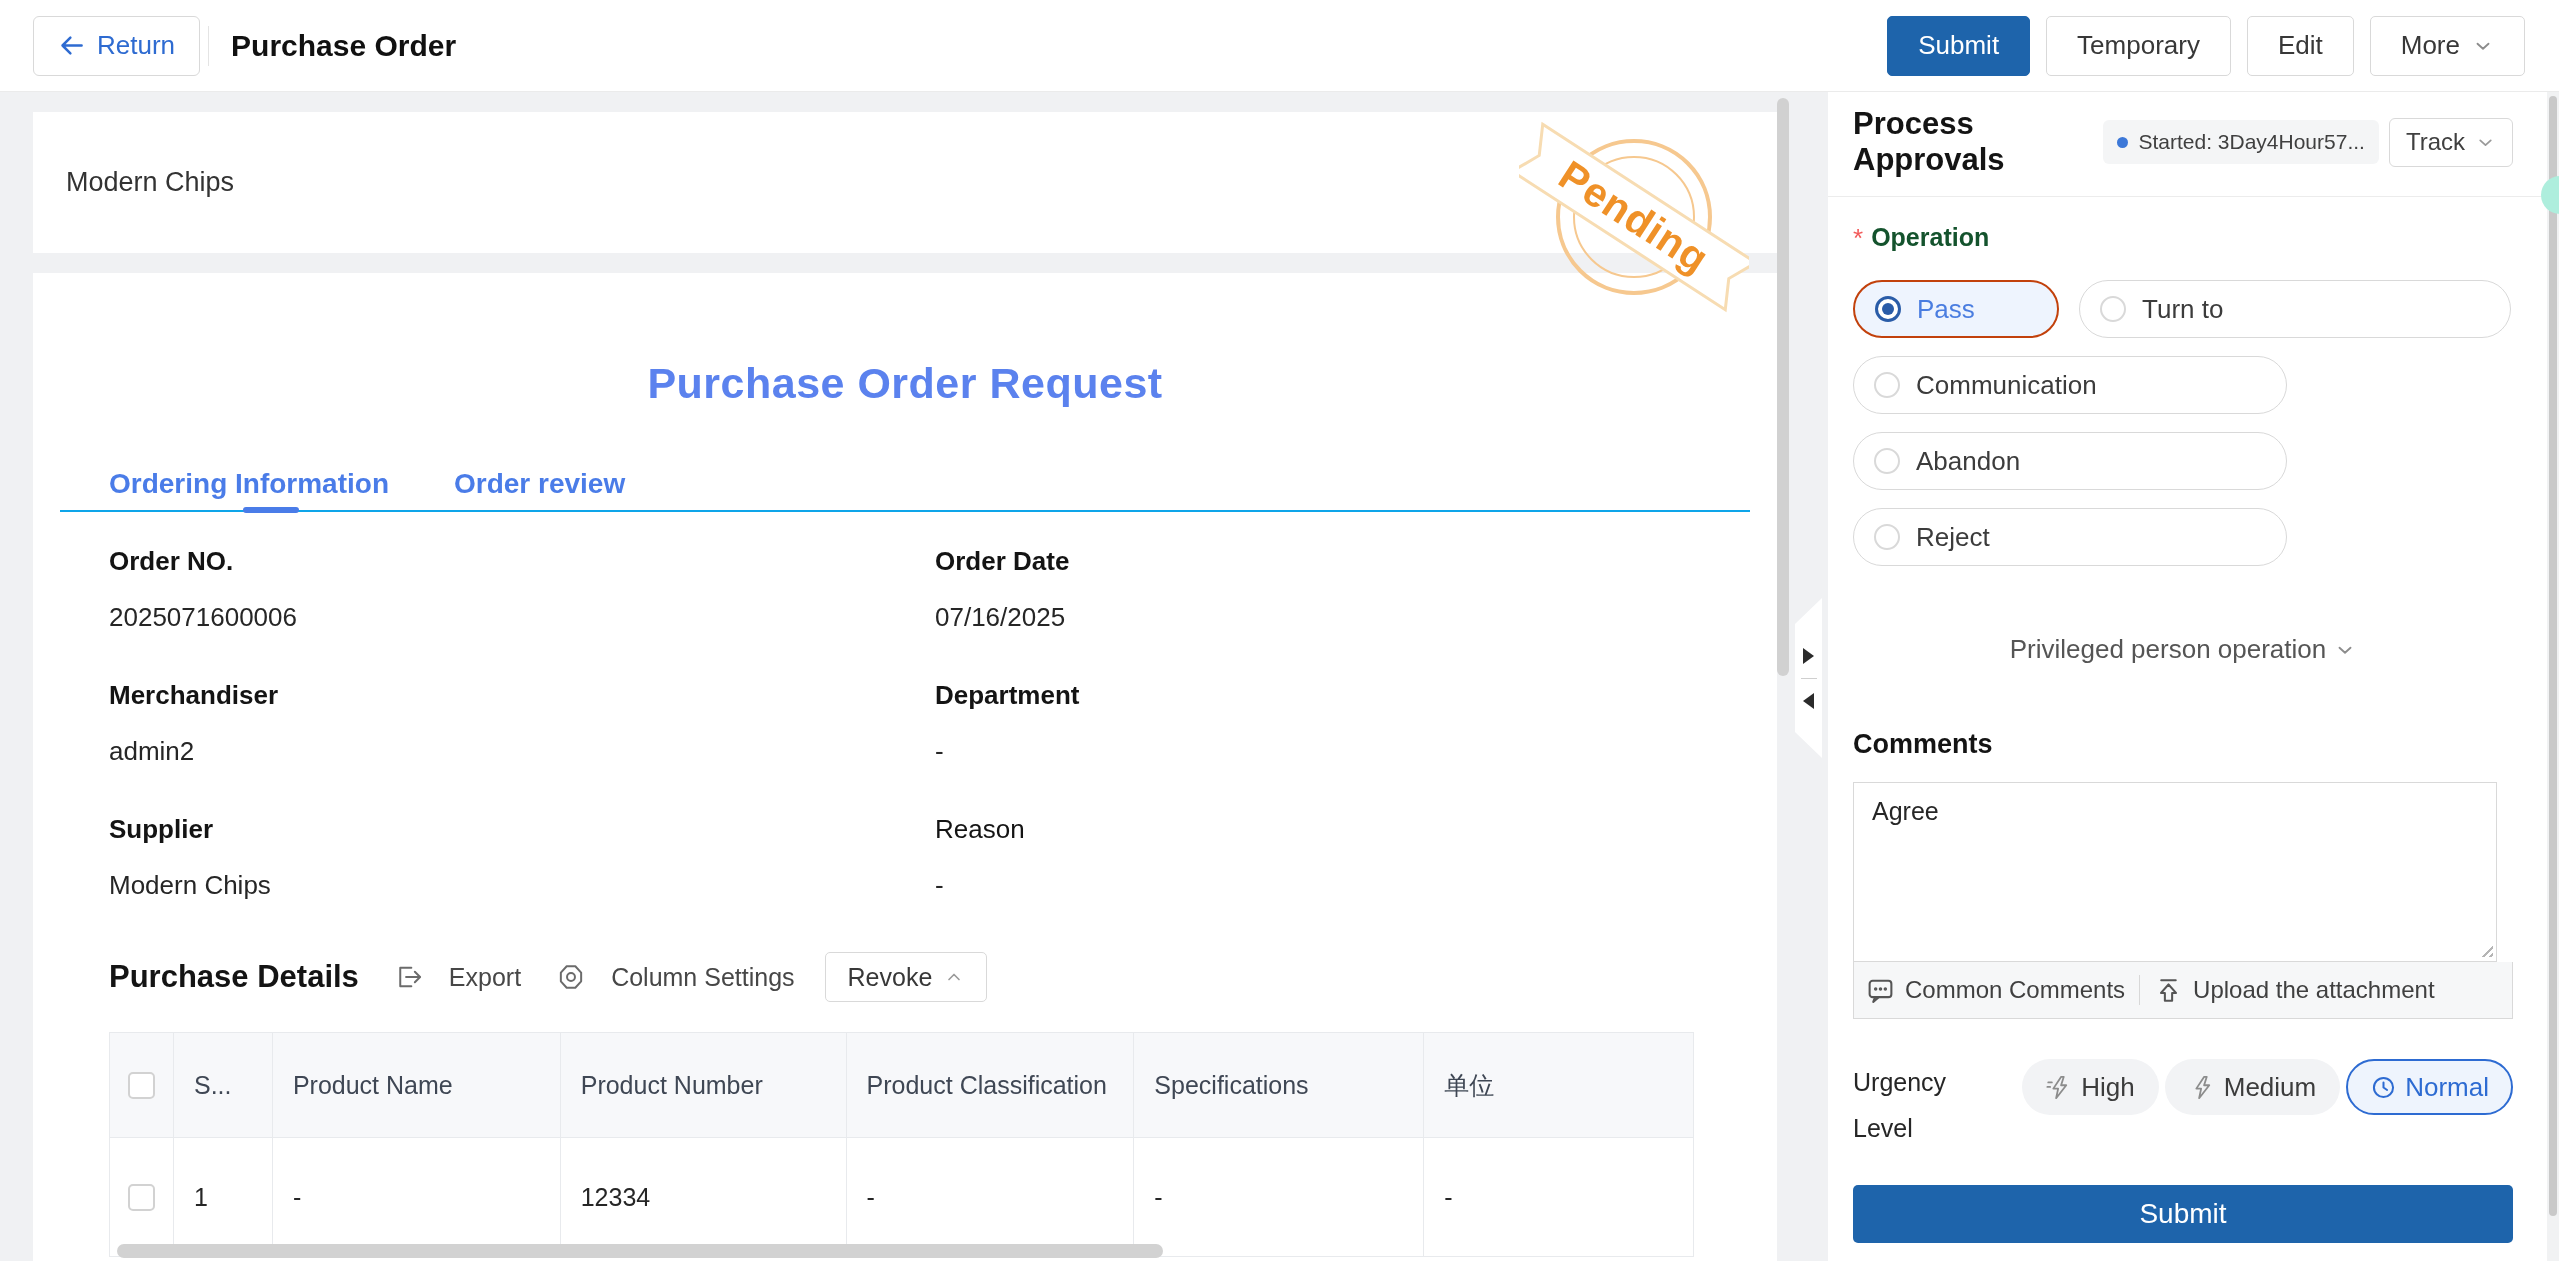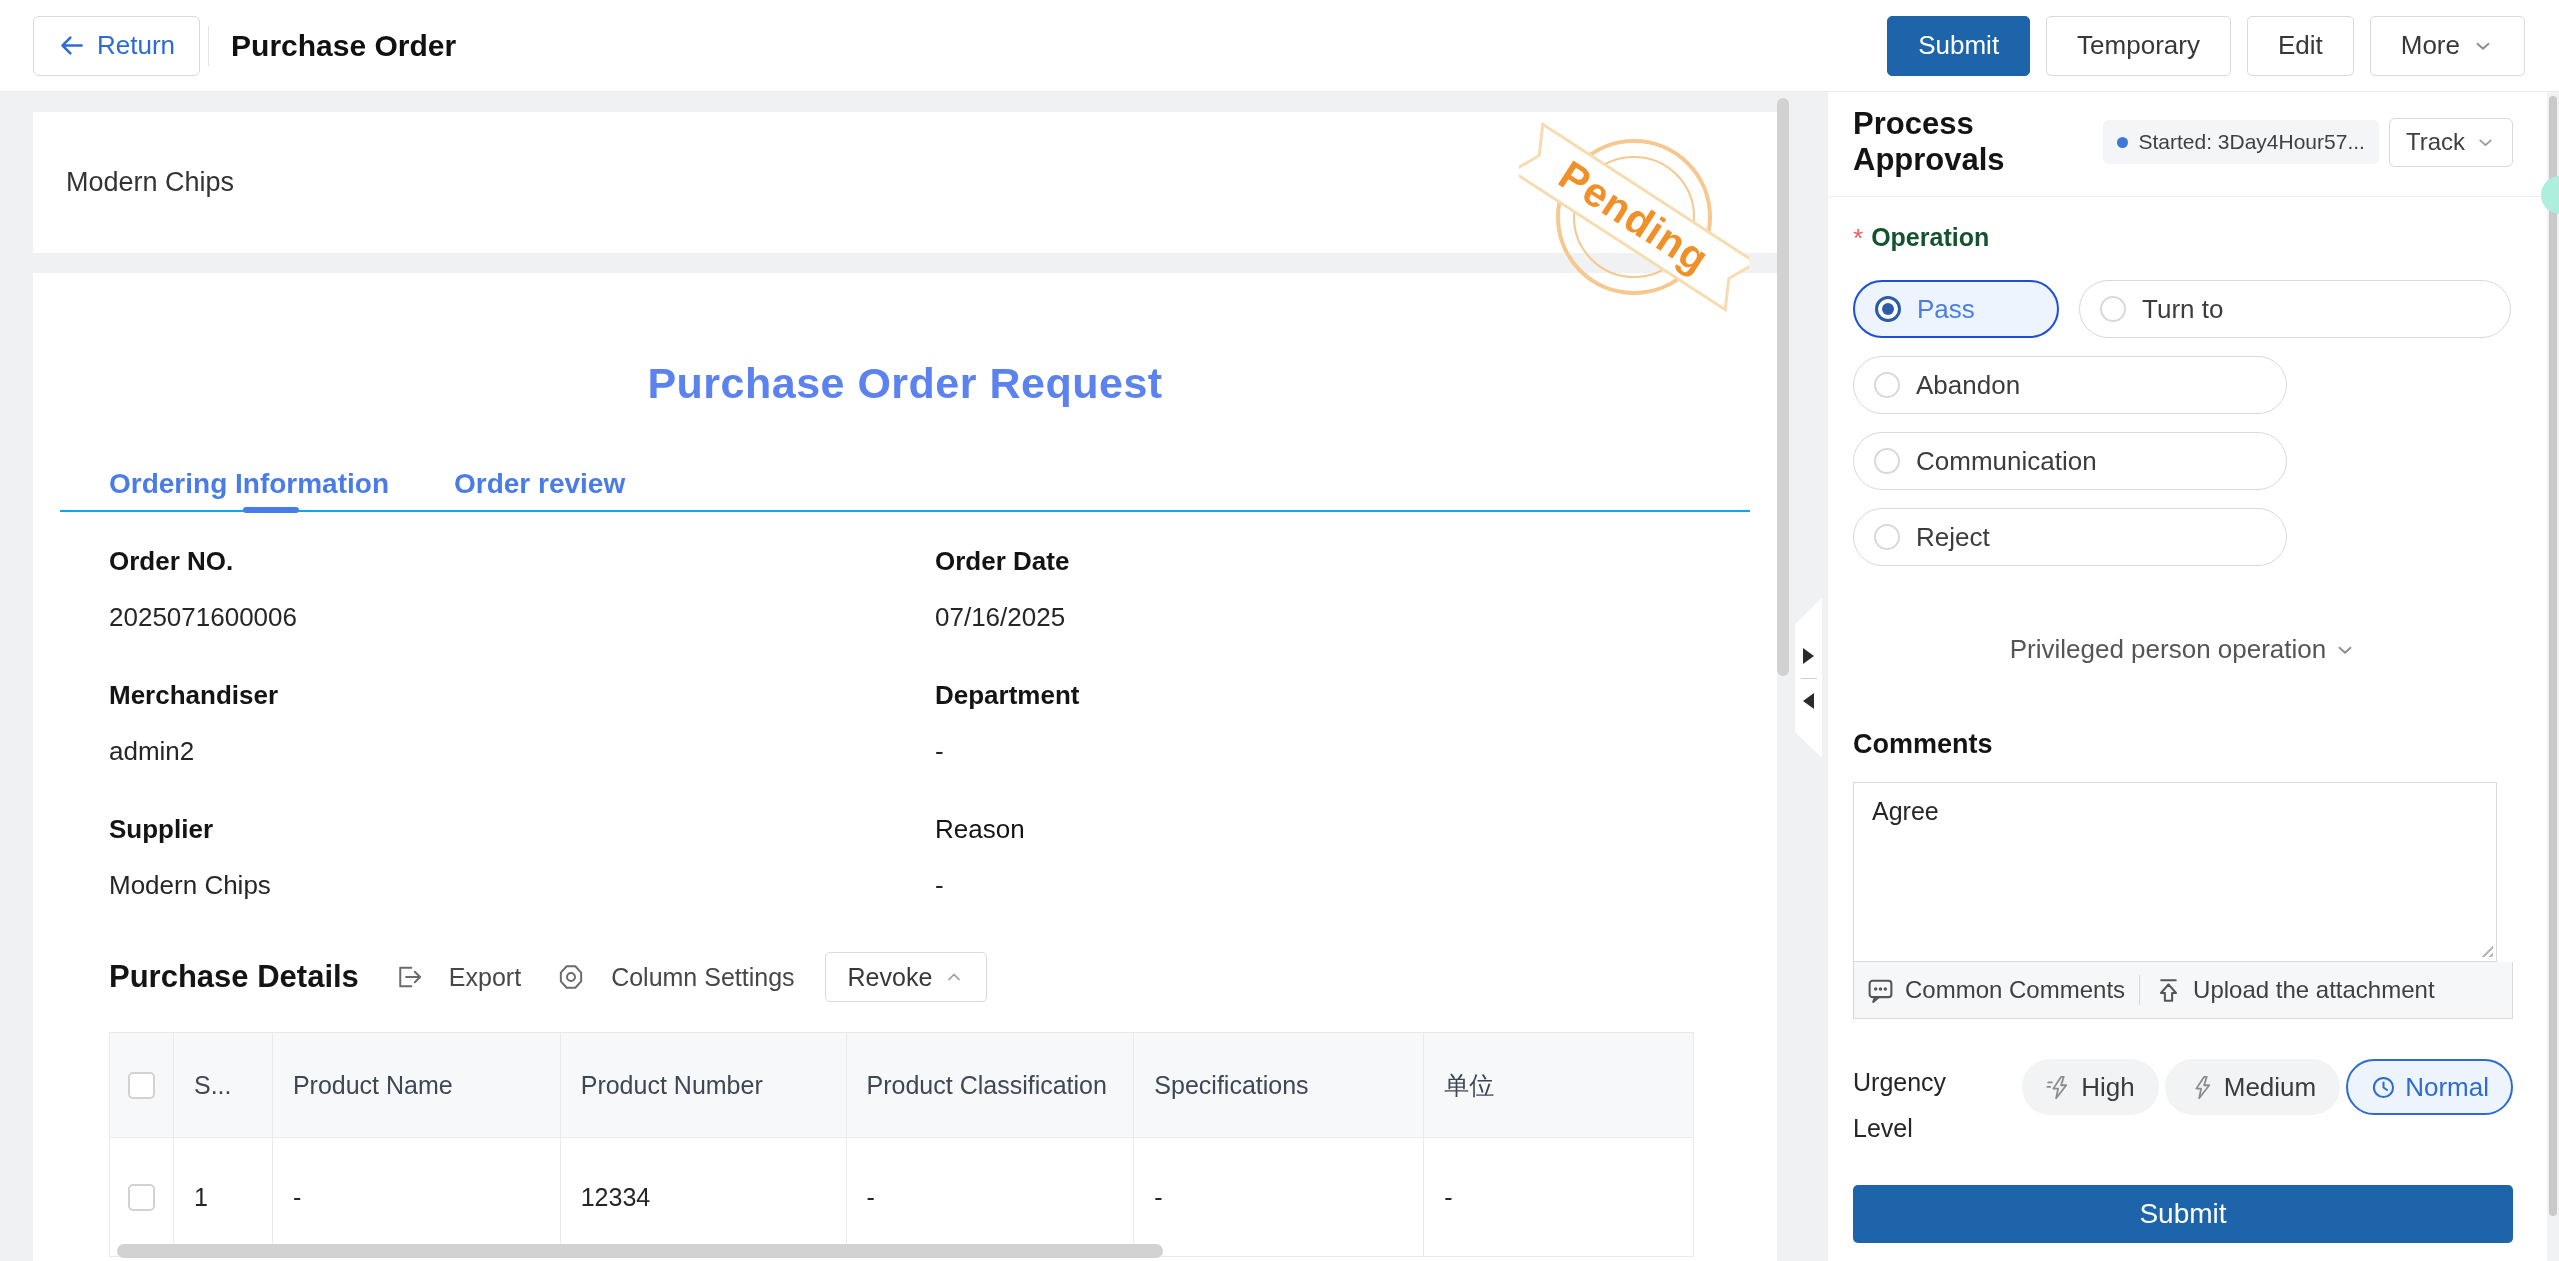--- a/index.html
+++ b/index.html
@@ -103,21 +103,21 @@
   .op-row { margin:26px 34px 0 25px; display:flex; align-items:center; gap:8px; }
   .req { color:#f25a5a; font-size:26px; line-height:26px; }
   .op-label { font-size:25px; font-weight:bold; color:#14532d; }
 
   .pills { margin:28px 34px 0 25px; display:flex; flex-wrap:wrap; gap:18px 20px; }
   .pill { height:58px; border:1px solid #d9d9d9; border-radius:29px; background:#fff;
           display:flex; align-items:center; gap:16px; padding:0 20px; cursor:pointer;
           font-size:26px; color:#3c3c3c; }
   .pill .radio { width:26px; height:26px; border-radius:50%; border:2px solid #d9d9d9;
                  background:#fff; flex:none; }
-  .pill.selected { border:2px solid #1d4ed8; background:#eef4fe; color:#4a7de0; }
+  .pill.selected { border:2px solid #c2410c; background:#eef4fe; color:#4a7de0; }
   .pill.selected .radio { border:3px solid #2a5ca8; display:flex; align-items:center; justify-content:center; }
   .pill.selected .radio::after { content:""; width:12px; height:12px; border-radius:50%; background:#2a5ca8; }
   .w-pass { width:206px; } .w-turn { width:432px; } .w-mid { width:434px; }
 
   .privileged { margin:44px 34px 0 25px; display:flex; align-items:center; gap:24px; cursor:pointer;flex-direction:column; }
   .privileged .line { flex:1; height:1px; background:#e3e3e3; }
   .privileged .ptxt { font-size:26px; color:#555; display:flex; align-items:center; gap:8px; }
 
   .comments-label { margin:40px 34px 0 25px; font-size:27px; font-weight:bold; color:#141414; }
   .comment-box { margin:22px 50px 0 25px; position:relative; }
@@ -335,25 +335,25 @@
       <div class="pill selected w-pass">
         <span class="radio"></span>
         <span>Pass</span>
       </div>
       <div class="pill w-turn">
         <span class="radio"></span>
         <span>Turn to</span>
       </div>
       <div class="pill w-mid">
         <span class="radio"></span>
-        <span>Abandon</span>
+        <span>Communication</span>
       </div>
       <div class="pill w-mid">
         <span class="radio"></span>
-        <span>Communication</span>
+        <span>Abandon</span>
       </div>
       <div class="pill w-mid">
         <span class="radio"></span>
         <span>Reject</span>
       </div>
     </div>
 
     <div class="privileged">
       <span class="line"></span>
       <span class="ptxt">

